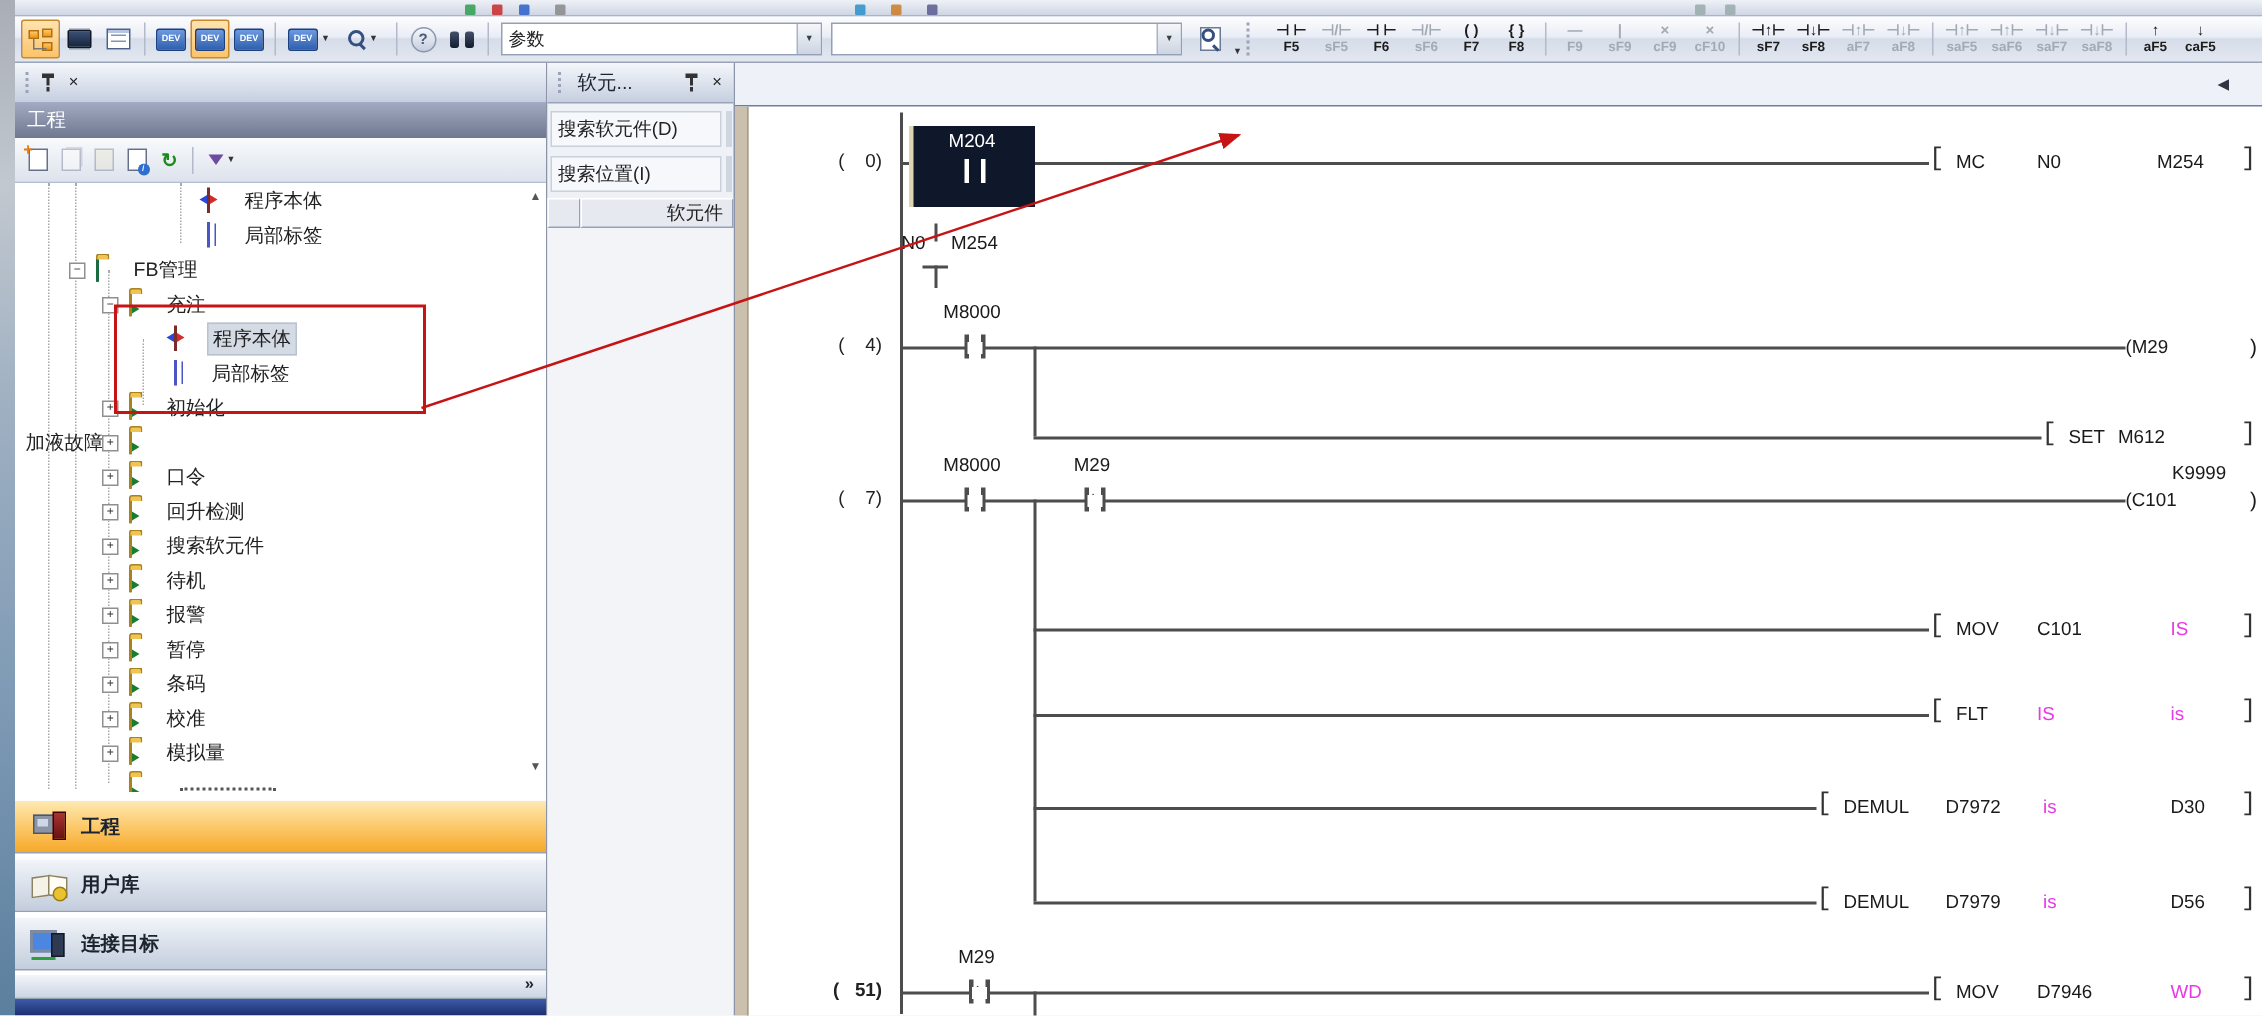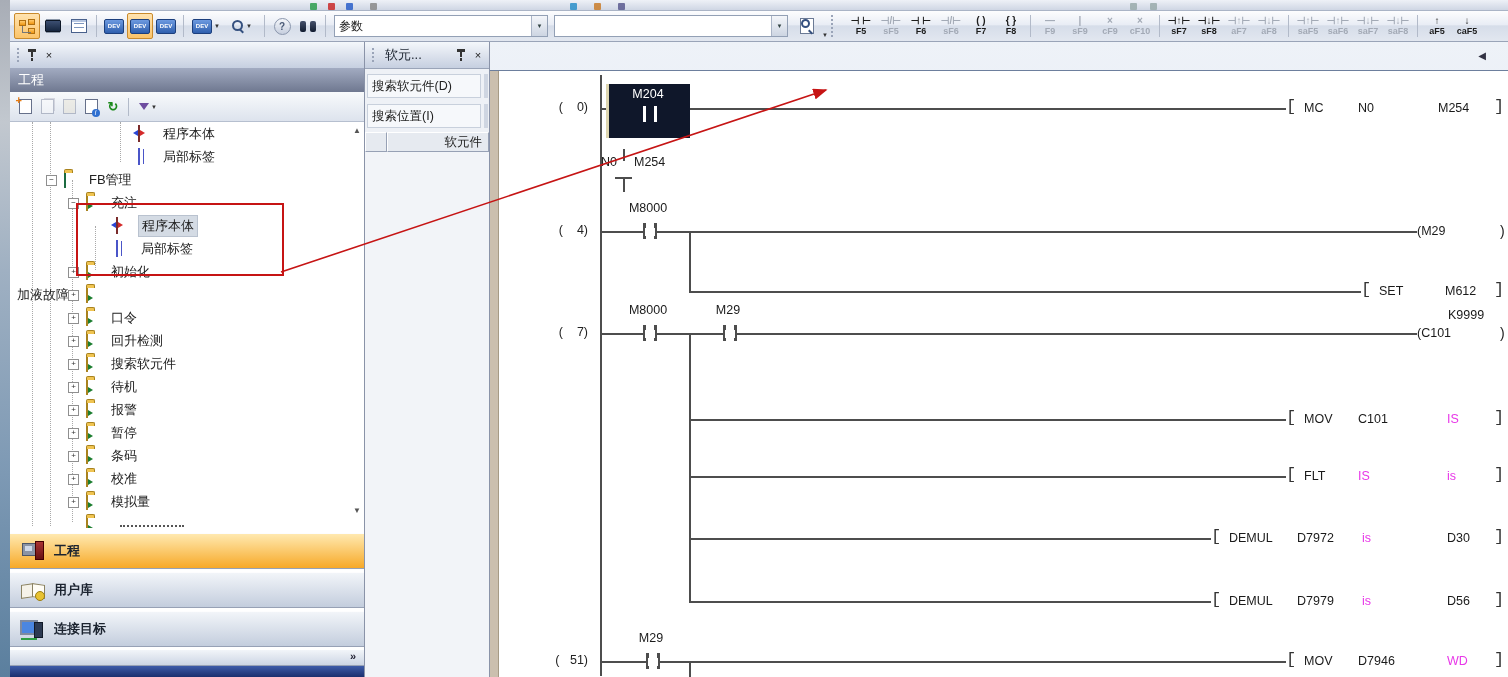--- a/index.html
+++ b/index.html
@@ -537,21 +537,21 @@
               <div class="wv" style="left: 199px; top: 262px; height: 268px;"></div>
               <div class="wh" style="left: 199px; top: 348px; width: 597px;"></div>
               <div class="wh" style="left: 199px; top: 405px; width: 597px;"></div>
               <div class="wh" style="left: 199px; top: 467px; width: 522px;"></div>
               <div class="wh" style="left: 199px; top: 530px; width: 522px;"></div>
               <div class="wh" style="left: 110px; top: 590px; width: 686px;"></div>
               <div class="wv" style="left: 199px; top: 590px; height: 17px;"></div>
               <div class="stepnum" style="left: 38px; top: 29px;">(    0)</div>
               <div class="stepnum" style="left: 38px; top: 152px;">(    4)</div>
               <div class="stepnum" style="left: 38px; top: 254px;">(    7)</div>
-              <div class="stepnum" style="left: 38px; top: 582px;">(   51)</div>
+              <div class="stepnum" style="left: 38px; top: 582px; font-weight: bold;">(   51)</div>
               <div class="ltext" style="left: 111px; top: 84px;">N0</div>
               <div class="ltext" style="left: 144px; top: 84px;">M254</div>
               <div class="selbox" style="left: 116px; top: 13px; width: 84px; height: 54px;">
                 <div class="clabel" style="position: absolute; left: 0px; top: 3px;">M204</div>
                 <div class="cbar" style="left: 37px; top: 22px;"></div>
                 <div class="cbar" style="left: 48px; top: 22px;"></div>
               </div>
               <div style="position: absolute; left: 116px; top: 130px; width: 88px; height: 44px;">
                 <div class="clabel" style="position: absolute; left: 0px; top: 0px;">M8000</div>
                 <div class="cbar" style="left: 37px; top: 22px;"></div>
@@ -583,21 +583,21 @@
               <div class="ltext" style="left: 927px; top: 255px;">(C101</div>
               <div class="ltext" style="left: 1010px; top: 254px; font-size: 14px;">)</div>
               <div class="ltext" style="left: 958px; top: 237px;">K9999</div>
               <div class="lbracket" style="left: 796px; top: 26px;">[</div>
               <div class="ltext" style="left: 814px; top: 30px;">MC</div>
               <div class="ltext" style="left: 868px; top: 30px;">N0</div>
               <div class="ltext" style="left: 948px; top: 30px;">M254</div>
               <div class="lbracket" style="left: 1004px; top: 26px;">]</div>
               <div class="lbracket" style="left: 871px; top: 209px;">[</div>
               <div class="ltext" style="left: 889px; top: 213px;">SET</div>
-              <div class="ltext" style="left: 955px; top: 213px;">M612</div>
+              <div class="ltext" style="left: 922px; top: 213px;">M612</div>
               <div class="lbracket" style="left: 1004px; top: 209px;">]</div>
               <div class="lbracket" style="left: 796px; top: 337px;">[</div>
               <div class="ltext" style="left: 814px; top: 341px;">MOV</div>
               <div class="ltext" style="left: 868px; top: 341px;">C101</div>
               <div class="ltext m" style="left: 957px; top: 341px;">IS</div>
               <div class="lbracket" style="left: 1004px; top: 337px;">]</div>
               <div class="lbracket" style="left: 796px; top: 394px;">[</div>
               <div class="ltext" style="left: 814px; top: 398px;">FLT</div>
               <div class="ltext m" style="left: 868px; top: 398px;">IS</div>
               <div class="ltext m" style="left: 957px; top: 398px;">is</div>

